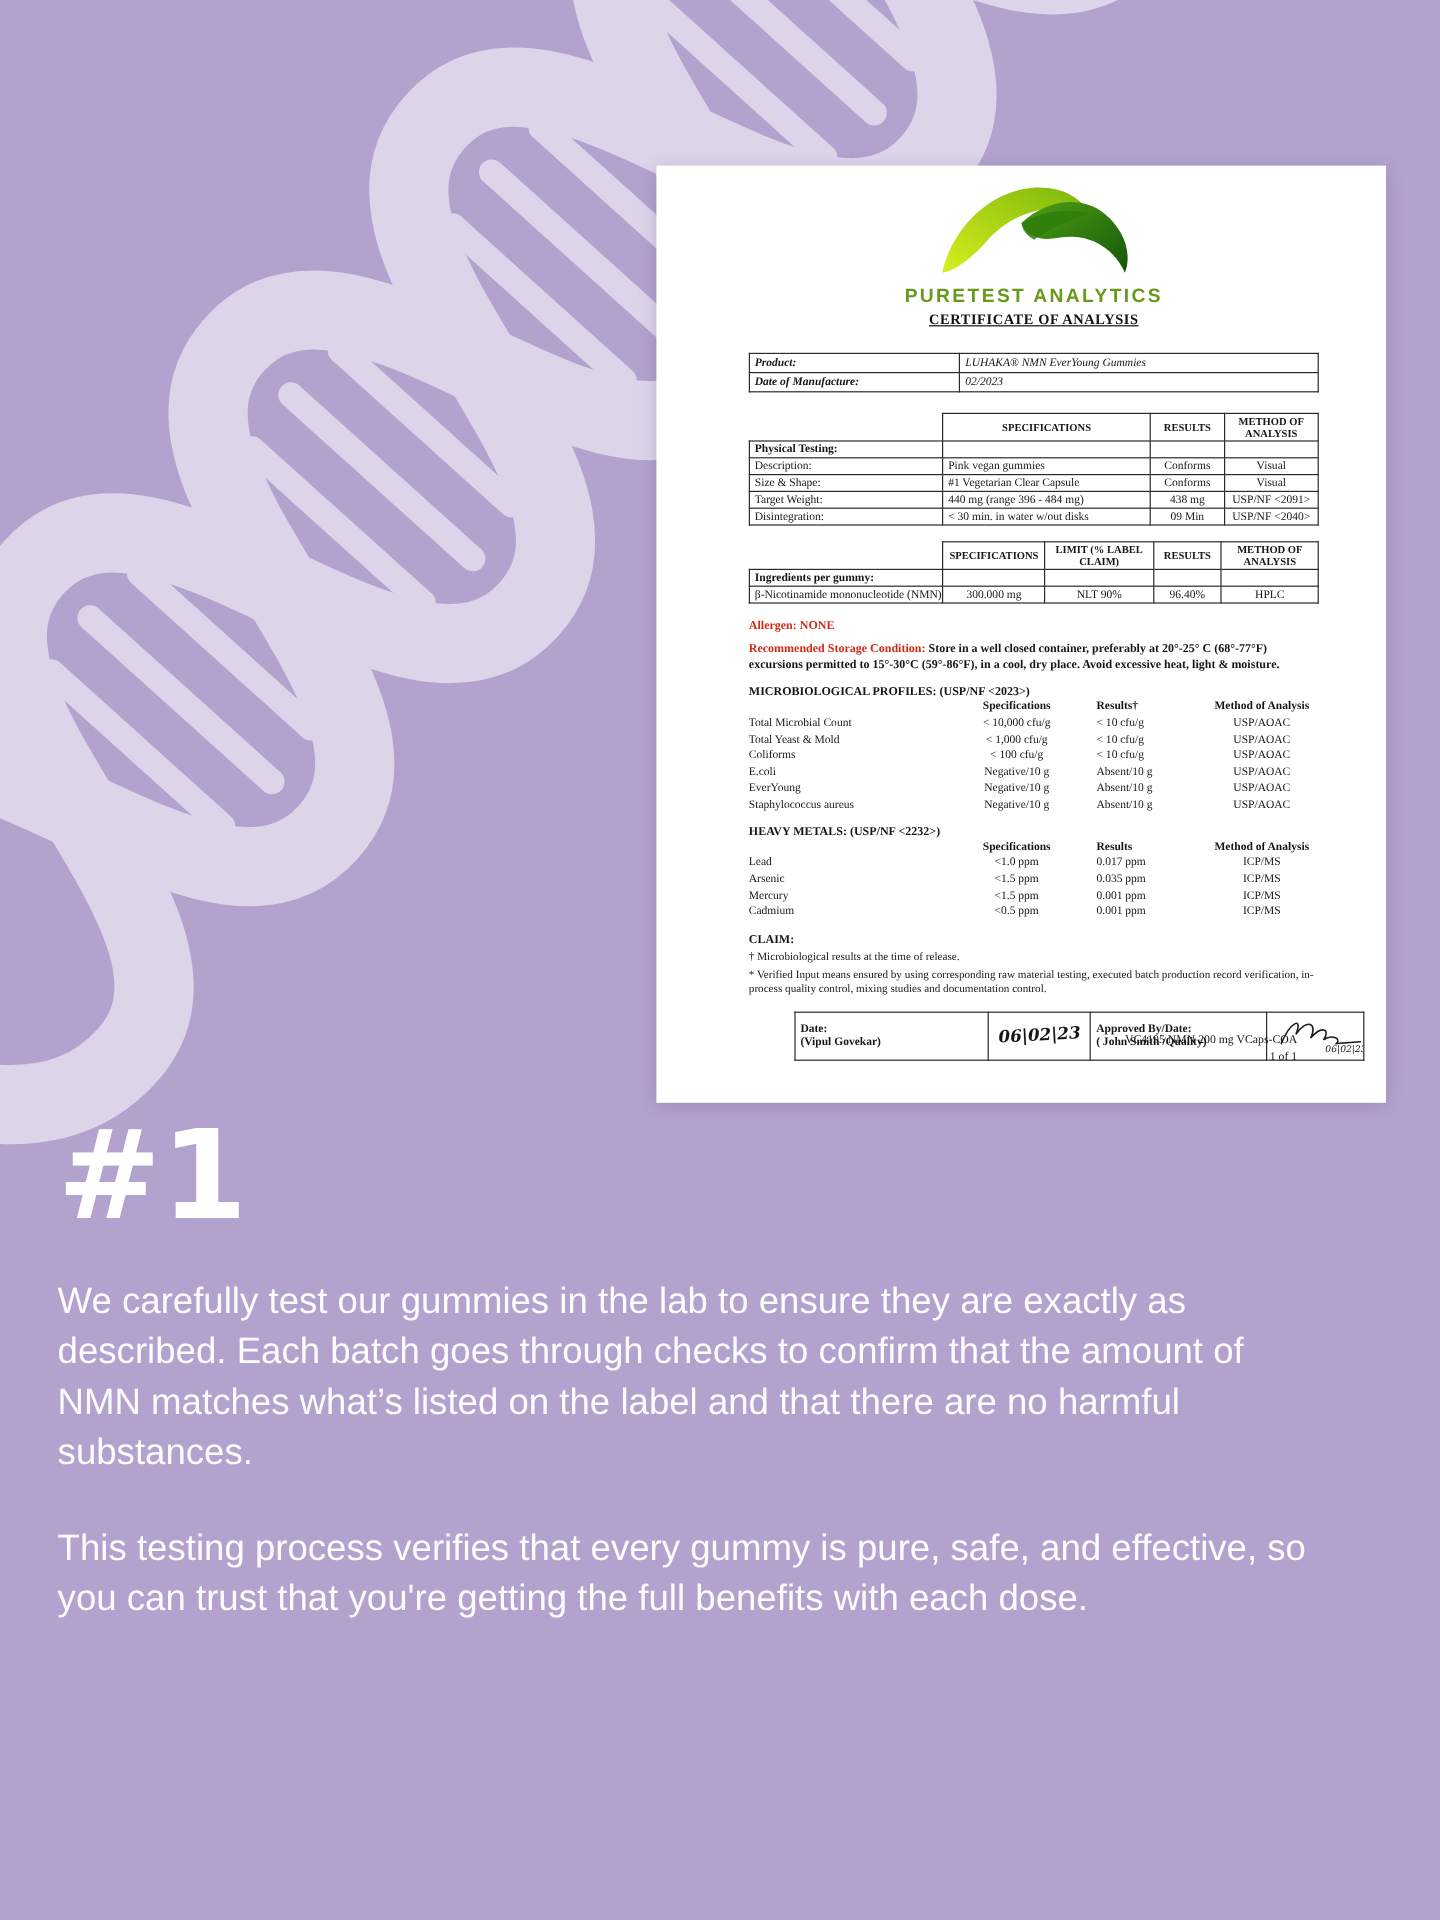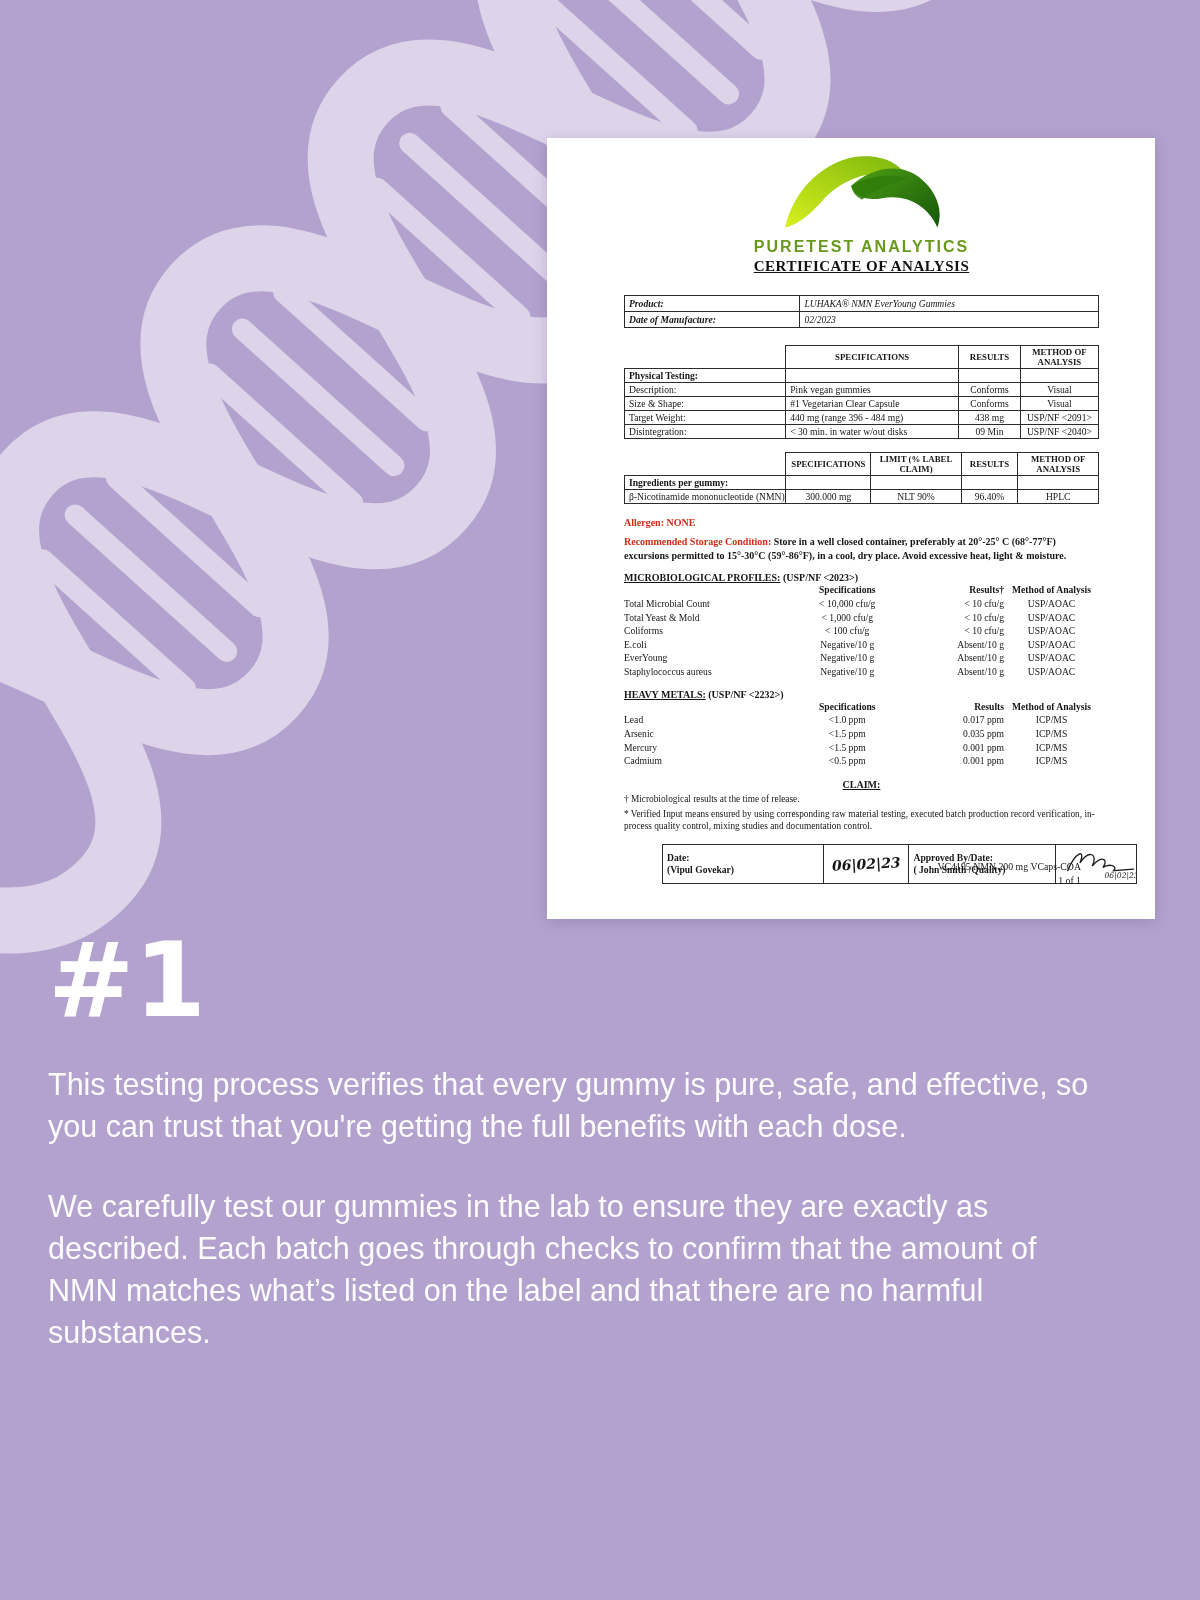--- a/index.html
+++ b/index.html
@@ -8,43 +8,43 @@
   .dna{position:absolute;left:0;top:0;z-index:0;}
 
   
   .cert{position:absolute;left:547px;top:138px;width:608px;height:781px;background:#ffffff;
         z-index:2;box-shadow:0 3px 14px rgba(60,40,90,.20);color:#161616;
         font-family:"Liberation Serif",serif;box-sizing:border-box;
         padding:14px 56px 0 77px;}
   .logo-wrap{text-align:center;}
   .brand{font-family:"Liberation Sans",sans-serif;font-weight:bold;font-size:16px;
          letter-spacing:2px;color:#69991c;margin-top:2px;}
-  .cert-title{font-size:15px;font-weight:bold;letter-spacing:.5px;color:#111;
+  .cert-title{font-size:12px;font-weight:bold;letter-spacing:.5px;color:#111;
               text-decoration:underline;margin-top:2px;}
 
   table{border-collapse:collapse;width:100%;table-layout:fixed;}
   td,th{border:1.2px solid #2b2b2b;padding:1px 4px;font-size:9.6px;
         font-family:"Liberation Serif",serif;vertical-align:middle;overflow:hidden;
         white-space:nowrap;}
   th{font-weight:bold;text-align:center;font-size:8.8px;line-height:1.15;white-space:normal;}
   td.nob{border:none;background:transparent;}
-  .b{font-weight:bold;} .c{text-align:center;} .u{text-decoration:underline;text-align:center;}
+  .b{font-weight:bold;} .c{text-align:center;} .u{}
 
   .t-product{margin-top:20px;}
   .t-product td{height:13px;font-style:italic;}
   .t-phys{margin-top:17px;}
   .t-ing{margin-top:13px;}
 
   .red{color:#cf2c18;}
   .allergen{font-size:10px;font-weight:bold;margin:13px 0 0 0;}
   .storage{font-size:10px;font-weight:bold;margin:7px 0 0 0;line-height:1.35;}
 
   .sec-head{font-size:10px;font-weight:bold;margin-top:10px;}
   .grid4{display:grid;grid-template-columns:33% 28% 19% 20%;font-size:9.6px;line-height:1.42;}
-  .grid4 .col-spec{text-align:center;} .grid4 .col-res{text-align:right;} .grid4 .col-met{text-align:center;}
+  .grid4 .col-spec{text-align:center;} .grid4 .col-res{text-align:left;} .grid4 .col-met{text-align:center;}
   .grid-hdr span{font-weight:bold;}
 
   .notes-head{font-size:10px;font-weight:bold;margin-top:11px;}
   .note-line{font-size:9.3px;margin-top:3px;line-height:1.3;}
 
   .t-sign{margin-top:12px;margin-left:38px;}
   .t-sign td{height:32px;white-space:normal;}
   .sign-label{font-size:9.6px;font-weight:bold;line-height:1.25;}
   .hand{font-family:"DejaVu Serif",serif;font-style:italic;font-size:14px;
         display:inline-block;transform:rotate(-3deg);font-weight:bold;}
@@ -323,15 +323,15 @@
     </table>
 
   <div class="cert-footer">
     <div>VC4195 NMN  200 mg VCaps-COA</div>
     <div>1 of 1</div>
   </div>
 </div>
 
 <div class="copy">
   <div class="rank">#1</div>
+  <p class="para">We carefully test our gummies in the lab to ensure they are exactly as described. Each batch goes through checks to confirm that the amount of NMN matches what’s listed on the label and that there are no harmful substances.</p>
   <p class="para">This testing process verifies that every gummy is pure, safe, and effective, so you can trust that you're getting the full benefits with each dose.</p>
-  <p class="para">We carefully test our gummies in the lab to ensure they are exactly as described. Each batch goes through checks to confirm that the amount of NMN matches what’s listed on the label and that there are no harmful substances.</p>
 </div>
 
 </body></html>

